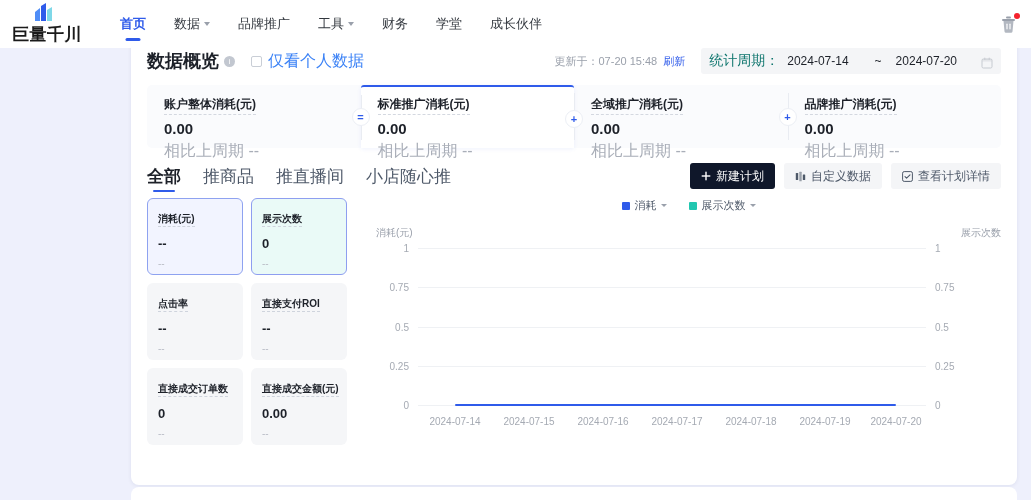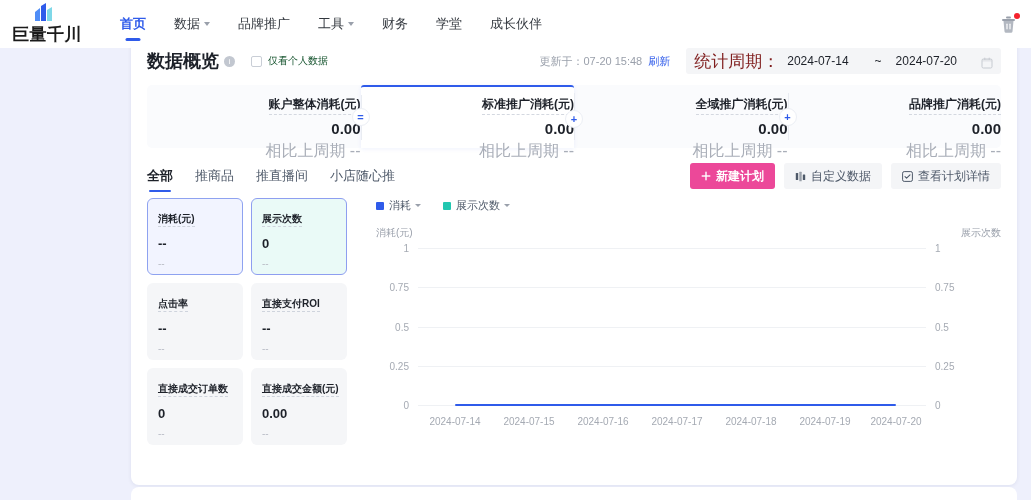--- a/index.html
+++ b/index.html
@@ -68,42 +68,42 @@
   .info-icon {
     width: 11px; height: 11px; border-radius: 50%; background: #c2c7d0;
     color: #fff; font-size: 8px; line-height: 11px; text-align: center;
     margin-left: 5px; font-style: normal;
   }
   .chk-wrap { display: flex; align-items: center; margin-left: 16px; cursor: pointer; }
   .chkbox {
     width: 11px; height: 11px; border: 1px solid #c9ced6; border-radius: 2px;
     background: #fff; margin-right: 6px;
   }
-  .chk-label { font-size: 10px; color: #14532d; }
+  .chk-label { font-size: 16px; color: #3b82f6; }
 
   .head-right { margin-left: auto; display: flex; align-items: center; }
   .updated { font-size: 11px; color: #9aa0ab; }
   .refresh-link { font-size: 11px; color: #2f5bea; margin-left: 6px; cursor: pointer; font-family: Liberation Mono, monospace; }
   .daterange {
     display: flex; align-items: center; margin-left: 16px;
     background: #f4f5f7; border-radius: 3px; height: 26px; padding: 0 8px;
     cursor: pointer;
   }
-  .dr-label { font-size: 17px; color: #7f1d1d; }
+  .dr-label { font-size: 14px; color: #0f766e; }
   .dr-val { font-size: 12px; color: #1d2129; margin-left: 8px; }
   .dr-sep { font-size: 12px; color: #1d2129; margin: 0 6px 0 26px; }
   .cal-icon { width: 12px; height: 12px; margin-left: 24px; opacity:.5; display:block;}
 
   
   .cards {
     position: absolute; top: 55px; left: 16px; width: 854px; height: 63px;
     background: #fafbfd; border-radius: 5px; display: flex;
   }
   .card {
-    flex: 1; position: relative; padding: 9px 0 0 17px; text-align: right;
+    flex: 1; position: relative; padding: 9px 0 0 17px;
   }
   .card + .card::before {
     content: ""; position: absolute; left: 0; top: 8px; bottom: 8px;
     width: 1px; background: #e9ecf2;
   }
   .card.sel { background: #ffffff; border-top: 2px solid #2f5bea; border-radius: 3px 3px 0 0;
               box-shadow: 0 1px 4px rgba(47,91,234,.08); padding-top: 7px; }
   .card-title {
     font-size: 12px; color: #1d2129; font-weight: 700;
     border-bottom: 1px dashed #d4d8e0; display: inline-block; padding-bottom: 1px;
@@ -116,35 +116,35 @@
     color: #2f5bea; font-size: 11px; font-weight: 700;
     display: flex; align-items: center; justify-content: center; z-index: 5;
   }
 
   
   .tabsrow {
     position: absolute; top: 130px; left: 16px; width: 854px; height: 32px;
     display: flex; align-items: center;
   }
   .tab {
-    position: relative; font-size: 13px; color: #4e5969; margin-right: 22px;
+    position: relative; font-size: 17px; color: #4e5969; margin-right: 22px;
     cursor: pointer; height: 32px; display: flex; align-items: center;
   }
   .tab.active { color: #1d2129; font-weight: 700; }
   .tab.active::after {
     content:""; position: absolute; bottom: 0; left: 50%; transform: translateX(-50%);
     width: 22px; height: 2px; background: #2f5bea; border-radius: 2px;
   }
   .btns { margin-left: auto; display: flex; align-items: center; }
   .btn {
     height: 26px; border-radius: 3px; font-size: 12px; display: flex;
     align-items: center; padding: 0 11px; cursor: pointer; margin-left: 9px;
     white-space: nowrap;
   }
-  .btn.primary { background: #ec4899; color: #fff; font-weight: 700; }
+  .btn.primary { background: #0f172a; color: #fff; font-weight: 400; }
   .btn.ghost { background: #f4f5f7; color: #4e5969; }
   .btn .bi { margin-right: 5px; display: inline-flex; }
 
   
   .tiles {
     position: absolute; top: 168px; left: 16px; width: 200px;
     display: flex; flex-wrap: wrap; gap: 8px;
   }
   .tile {
     width: 96px; height: 77px; border-radius: 6px; background: #f5f6f8;
@@ -160,21 +160,21 @@
   }
   .tile-val { font-size: 13px; font-weight: 700; color: #1d2129; margin-top: 9px; }
   .tile-sub { font-size: 10px; color: #b9bdc6; margin-top: 7px; }
 
   
   .chart-area {
     position: absolute; top: 168px; left: 245px; width: 625px; height: 270px;
   }
   .legend {
     position: absolute; top: 0; left: 0; width: 625px;
-    display: flex; align-items: center; gap: 22px;
+    display: flex; justify-content: center; align-items: center; gap: 22px;
   }
   .lg-item { display: flex; align-items: center; font-size: 11px; color: #4e5969; cursor: pointer; }
   .lg-sq { width: 8px; height: 8px; margin-right: 5px; border-radius: 1px; }
   .lg-caret {
     margin-left: 4px; border-left: 3px solid transparent; border-right: 3px solid transparent;
     border-top: 3.5px solid #9aa0ab; display: inline-block;
   }
   .axis-name { position: absolute; font-size: 10px; color: #9aa0ab; top: 28px; }
   .axis-name.left { left: 0; }
   .axis-name.right { right: 0; }

